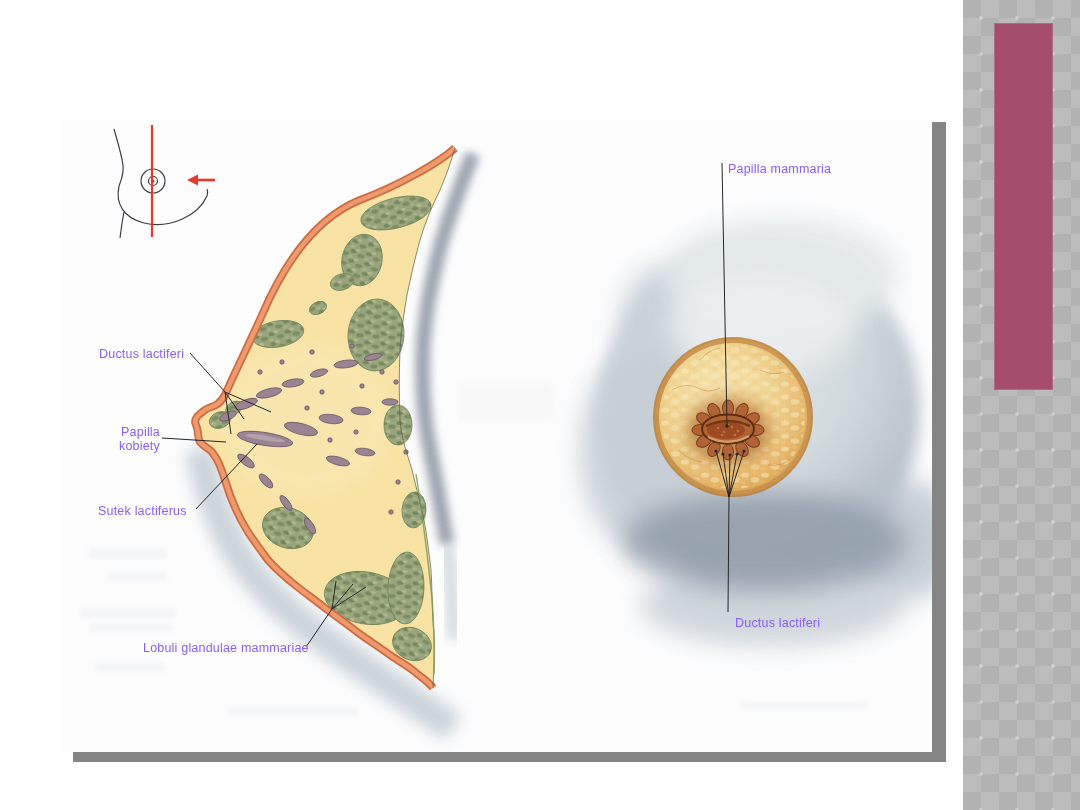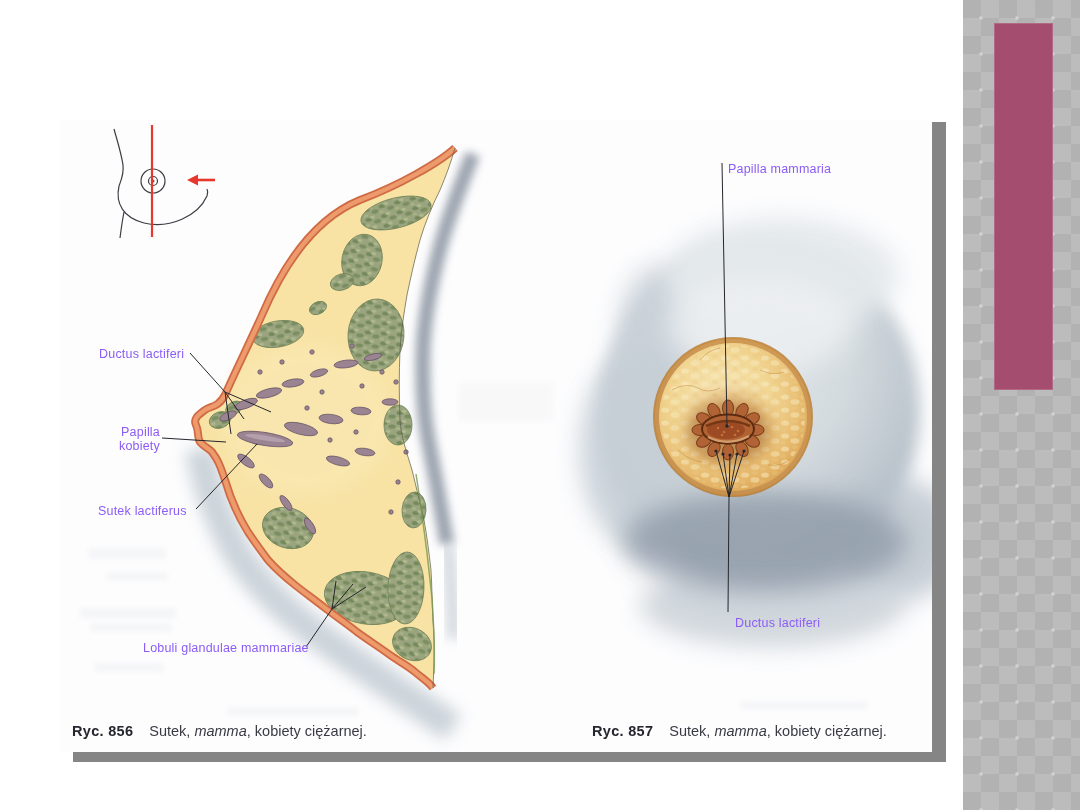--- a/index.html
+++ b/index.html
@@ -306,20 +306,14 @@
     <div class="label" style="left:39px;top:227px;">Ductus lactiferi</div>
     <div class="label ra" style="left:18px;top:305px;width:82px;">
       <div>Papilla</div>
       <div>kobiety</div>
     </div>
     <div class="label" style="left:38px;top:384px;">Sutek lactiferus</div>
     <div class="label" style="left:83px;top:521px;">Lobuli glandulae mammariae</div>
     <div class="label" style="left:668px;top:42px;">Papilla mammaria</div>
     <div class="label" style="left:675px;top:496px;">Ductus lactiferi</div>
 
-    <div class="caption" style="left:12px;">
-      <b>Ryc. 856</b><span><span>Sutek, </span><i>mamma</i><span>, kobiety ciężarnej.</span></span>
-    </div>
-    <div class="caption" style="left:532px;">
-      <b>Ryc. 857</b><span><span>Sutek, </span><i>mamma</i><span>, kobiety ciężarnej.</span></span>
-    </div>
   </div>
 </div>
 
 </body></html>

